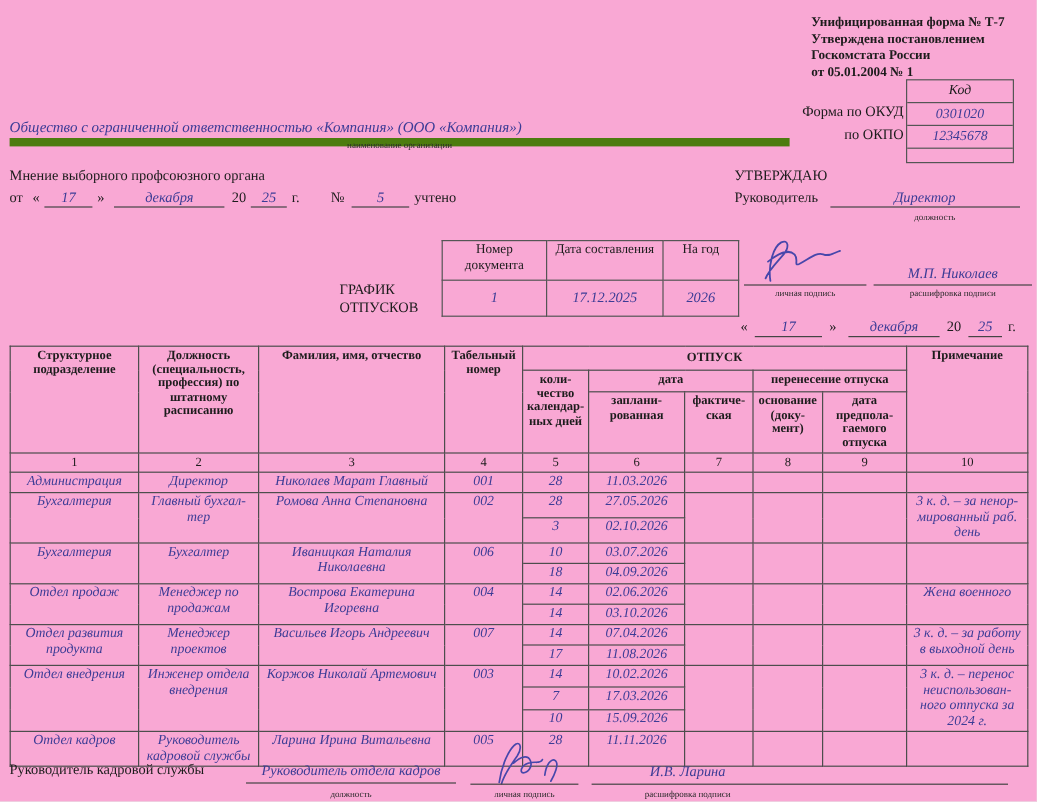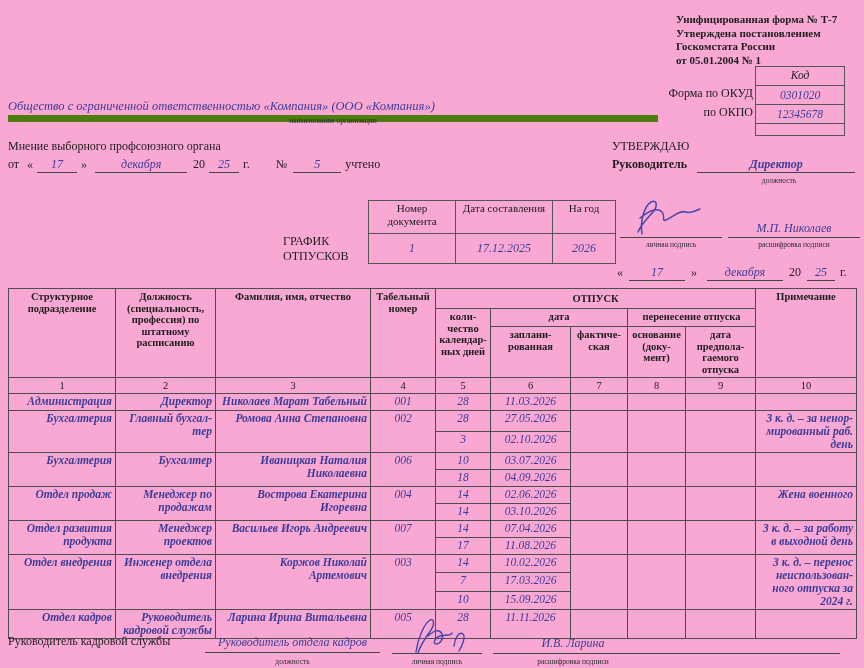--- a/index.html
+++ b/index.html
@@ -30,21 +30,21 @@
               border-bottom:7px solid #4d7c0f; padding-bottom:1px; }
   #org-caption { left:8px; top:116px; width:650px; }
 
   
   #union-title { left:8px; top:139px; font-size:12px;text-align:center; }
   #union-line { left:8px; top:157px; font-size:12px; display:flex; align-items:baseline; }
   .blank { display:inline-block; border-bottom:1px solid #444; text-align:center; font-size:12px; }
 
   
   #approve-title { left:612px; top:139px; font-size:12px; }
-  #approve-line { left:612px; top:157px; font-size:12px; display:flex; align-items:baseline;font-weight:bold; }
+  #approve-line { left:612px; top:157px; font-size:12px; display:flex; align-items:baseline; }
   #approve-role-caption { left:700px; top:176px; width:158px; }
 
   
   #doc-title { left:283px; top:234px; font-size:12px; line-height:15px; }
   #doc-info { left:368px; top:200px; border-collapse:collapse; font-size:11px; }
   #doc-info td { border:1px solid #555; text-align:center; vertical-align:top; padding:1px 2px; line-height:13px; }
   #doc-info .di-val { height:30px; vertical-align:middle; font-size:12px; }
 
   
   #approve-sign-svg { left:628px; top:196px; }
@@ -56,21 +56,21 @@
   #approve-date { left:617px; top:265px; font-size:12px; display:flex; align-items:baseline; }
 
   
   #vac-table { left:8px; top:288px; border-collapse:collapse; table-layout:fixed; width:848px; }
   #vac-table th, #vac-table td { border:1px solid #4d4d4d; overflow:hidden; }
   #vac-table th { font-size:10.5px; font-weight:bold; line-height:11.5px; text-align:center;
                   vertical-align:top; padding:2px 2px; }
   #vac-table .num-row td { font-size:10.5px; font-weight:normal; text-align:center; height:16px; line-height:13px; padding:0 2px;}
   #vac-table tbody.data tr { height:17px; }
   #vac-table tbody.data td { font-size:11.5px; line-height:13px; padding:1px 3px; vertical-align:top; }
-  #vac-table .c-left { text-align:right;font-weight:bold; }
+  #vac-table .c-left { text-align:center; }
   #vac-table .c-center { text-align:center; }
   #vac-table th.mid { vertical-align:middle; }
 
   
   #footer-label { left:8px; top:634px; font-size:12px; }
   #footer-role { left:205px; top:635px; width:175px; text-align:center; font-size:12px;
                  border-bottom:1px solid #444; padding-bottom:2px; }
   #footer-role-cap { left:205px; top:657px; width:175px; }
   #footer-sign-svg { left:398px; top:616px; }
   #footer-sign-line { left:392px; top:653px; width:90px; border-top:1px solid #444; }
@@ -206,21 +206,21 @@
         <td>7</td>
         <td>8</td>
         <td>9</td>
         <td>10</td>
       </tr>
     </thead>
     <tbody class="data">
         <tr>
           <td class="c-left val">Администрация</td>
           <td class="c-left val">Директор</td>
-          <td class="c-left val">Николаев Марат Табельный</td>
+          <td class="c-left val">Николаев Марат Главный</td>
           <td class="c-center val">001</td>
           <td class="c-center val">28</td>
           <td class="c-center val">11.03.2026</td>
           <td></td>
           <td></td>
           <td></td>
           <td class="c-left val"></td>
         </tr>
         <tr>
           <td class="c-left val" rowspan="2">Бухгалтерия</td>

